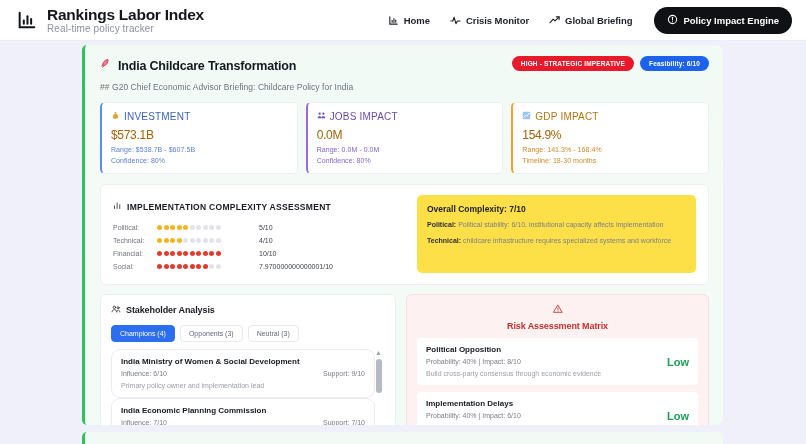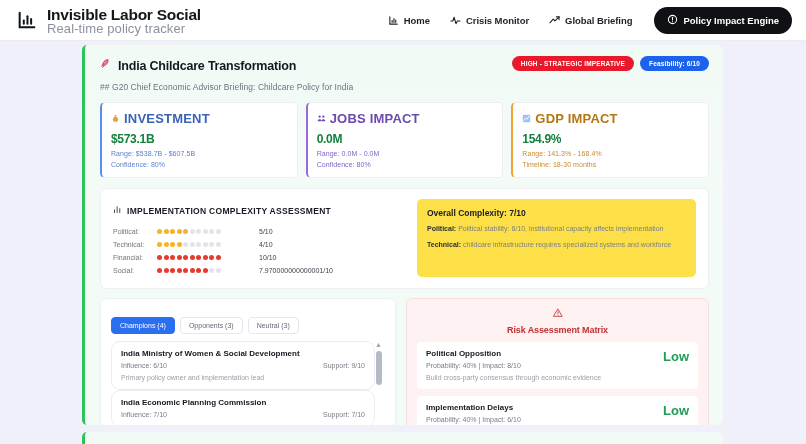--- a/index.html
+++ b/index.html
@@ -20,21 +20,21 @@
     padding: 0 14px 0 16px;
     border-bottom: 1px solid #ececf3;
   }
   .brand { display: flex; align-items: center; gap: 9px; }
   .brand-logo { width: 22px; height: 22px; display: block; }
   .brand-text { display: flex; flex-direction: column; justify-content: center; }
   .brand-title {
     font-size: 15.5px; font-weight: bold; color: #14161c;
     letter-spacing: -0.25px; line-height: 17px;
   }
-  .brand-sub { font-size: 13px; color: #8c91a0; line-height: 11px; letter-spacing: 0.1px; }
+  .brand-sub { font-size: 10px; color: #8c91a0; line-height: 11px; letter-spacing: 0.1px; }
 
   .nav { margin-left: auto; display: flex; align-items: center; gap: 20px; }
   .nav-item {
     display: flex; align-items: center; gap: 5px;
     font-size: 9.5px; font-weight: bold; color: #1d2029;
     cursor: pointer; letter-spacing: -0.05px;
   }
   .nav-item svg { display: block; }
   .nav-cta {
     display: flex; align-items: center; gap: 5px;
@@ -84,28 +84,28 @@
     flex: 1; background: #ffffff; border-radius: 5px;
     padding: 8px 9px 9px 9px; min-height: 62px;
     border: 1px solid #eceef3;
   }
   .metric.inv  { border-left: 2.5px solid #5b8def; }
   .metric.jobs { border-left: 2.5px solid #9a6ade; }
   .metric.gdp  { border-left: 2.5px solid #f0a330; }
   .metric.roi  { border-left: 2.5px solid #35b86a; }
   .metric-label {
     display: flex; align-items: center; gap: 4px;
-    font-size: 13px; font-weight: bold; letter-spacing: 0.2px;
+    font-size: 10px; font-weight: normal; letter-spacing: 0.2px;
   }
   .metric.inv  .metric-label { color: #3c63b8; }
   .metric.jobs .metric-label { color: #6b4ab0; }
   .metric.gdp  .metric-label { color: #b57612; }
   .metric.roi  .metric-label { color: #1f7f48; }
   .metric-value {
-    margin-top: 6px; font-size: 12px; font-weight: bold; color: #15803d;
+    margin-top: 6px; font-size: 12px; font-weight: normal; color: #a16207;
     letter-spacing: -0.3px;
   }
   .metric-line { margin-top: 4px; font-size: 7px; letter-spacing: 0.05px; }
   .metric.inv  .metric-line { color: #5b7fd0; }
   .metric.jobs .metric-line { color: #8364c4; }
   .metric.gdp  .metric-line { color: #cb8b2a; }
   .metric.roi  .metric-line { color: #46a571; }
 
   
   .panel {
@@ -181,21 +181,21 @@
   .risk-title {
     display: flex; align-items: center; gap: 5px;
     font-size: 9px; font-weight: bold; color: #c03030; letter-spacing: -0.1px; flex-direction: column;
   }
   .risk-item {
     background: #ffffff; border-radius: 4px; padding: 7px 9px 8px 9px; margin-top: 7px;
     position: relative;
   }
   .ri-name { font-size: 8px; font-weight: bold; color: #16191f; }
   .ri-level {
-    position: absolute; right: 9px; top: 7px; font-size: 13px; font-weight: bold;
+    position: absolute; right: 9px; top: 18px; font-size: 11px; font-weight: bold;
   }
   .ri-level.low { color: #1f9d54; }
   .ri-meta { margin-top: 4px; font-size: 7px; color: #787c87; }
   .ri-note { margin-top: 5px; font-size: 7px; color: #9a9ea8; }
 </style>
 </head>
 <body>
 
 <div class="page">
 
@@ -203,21 +203,21 @@
     <div class="brand">
       <span>
         <svg class="brand-logo" viewBox="0 0 24 24" fill="none" stroke="#11141a" stroke-width="2.2" stroke-linecap="round">
           <path d="M4 4 V20 H20"></path>
           <path d="M8.5 16 V12.5"></path>
           <path d="M12.5 16 V8"></path>
           <path d="M16.5 16 V11"></path>
         </svg>
       </span>
       <span class="brand-text">
-        <span class="brand-title">Invisible Labor Social</span>
+        <span class="brand-title">Rankings Labor Index</span>
         <span class="brand-sub">Real-time policy tracker</span>
       </span>
     </div>
 
     <div class="nav">
       <div class="nav-item">
         <span>
           <svg width="11" height="11" viewBox="0 0 24 24" fill="none" stroke="#1d2029" stroke-width="2.4" stroke-linecap="round">
             <path d="M4 4 V20 H20"></path>
               <path d="M9 16 V12"></path>
@@ -419,20 +419,31 @@
         </div>
         <div class="oc-line">
           <b>Technical:</b><span> childcare infrastructure requires specialized systems and workforce</span>
         </div>
       </div>
     </div>
 
     <div class="bottom">
 
       <div class="stake">
+        <div class="stake-title">
+          <span>
+            <svg width="10" height="10" viewBox="0 0 24 24" fill="none" stroke="#272b34" stroke-width="1.9" stroke-linecap="round">
+              <circle cx="8" cy="8" r="3"></circle>
+                <path d="M2.5 19c0-3.2 2.4-5.5 5.5-5.5s5.5 2.3 5.5 5.5"></path>
+              <circle cx="17" cy="9" r="2.4"></circle>
+                <path d="M14 19c0-2.6 1.5-4.3 3.5-4.3S21 16.4 21 19"></path>
+            </svg>
+          </span>
+          <span>Stakeholder Analysis</span>
+        </div>
 
         <div class="tabs" id="stake-tabs">
             <div class="tab active">Champions (4)</div>
             <div class="tab">Opponents (3)</div>
             <div class="tab">Neutral (3)</div>
           </div>
 
         <div class="stake-list">
           <div id="stake-items">
               <div class="stake-item">

